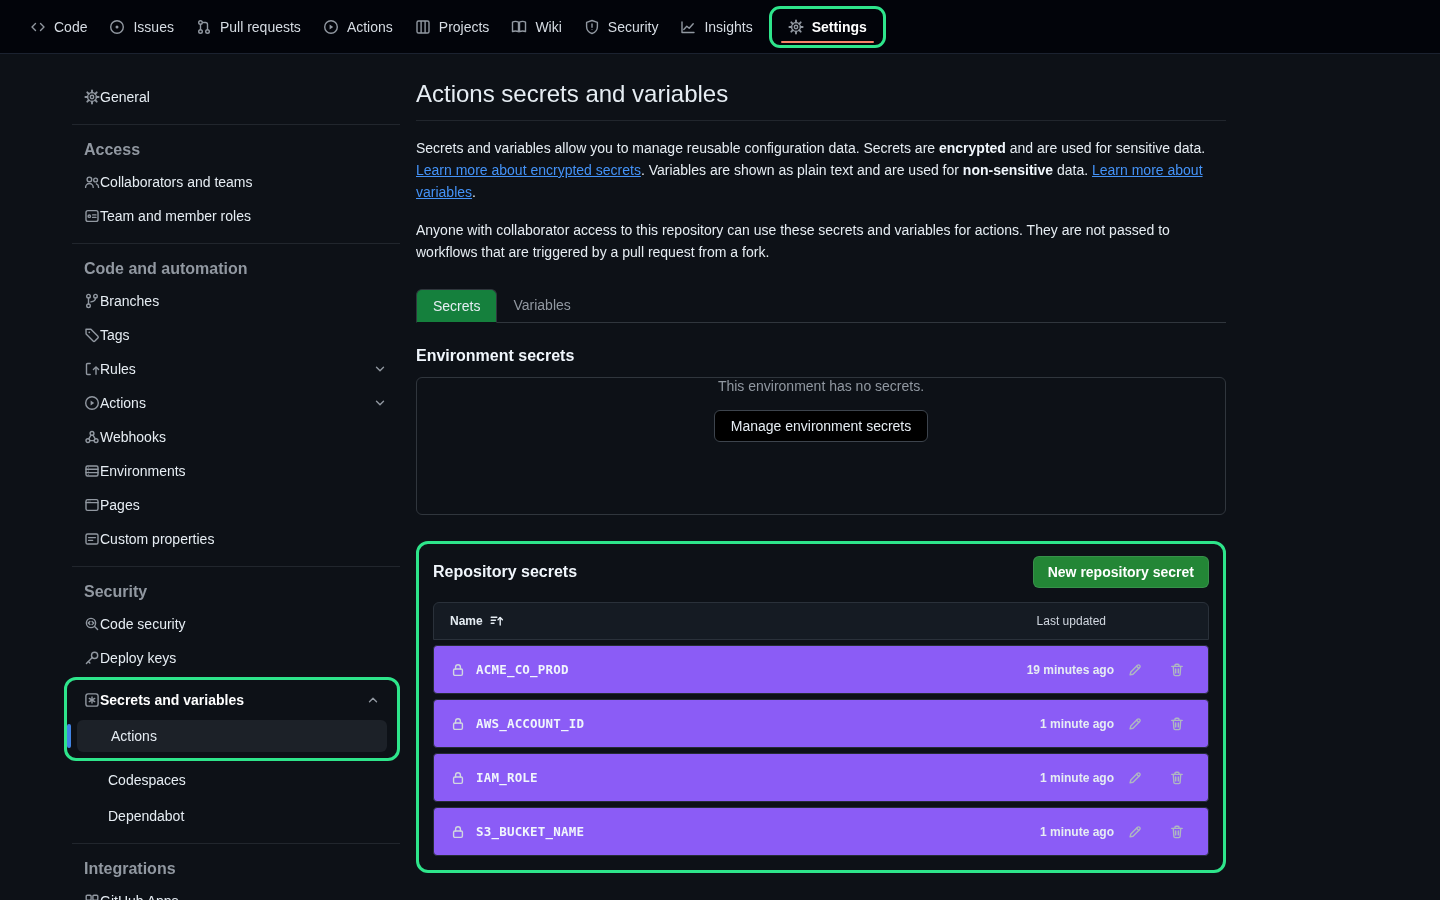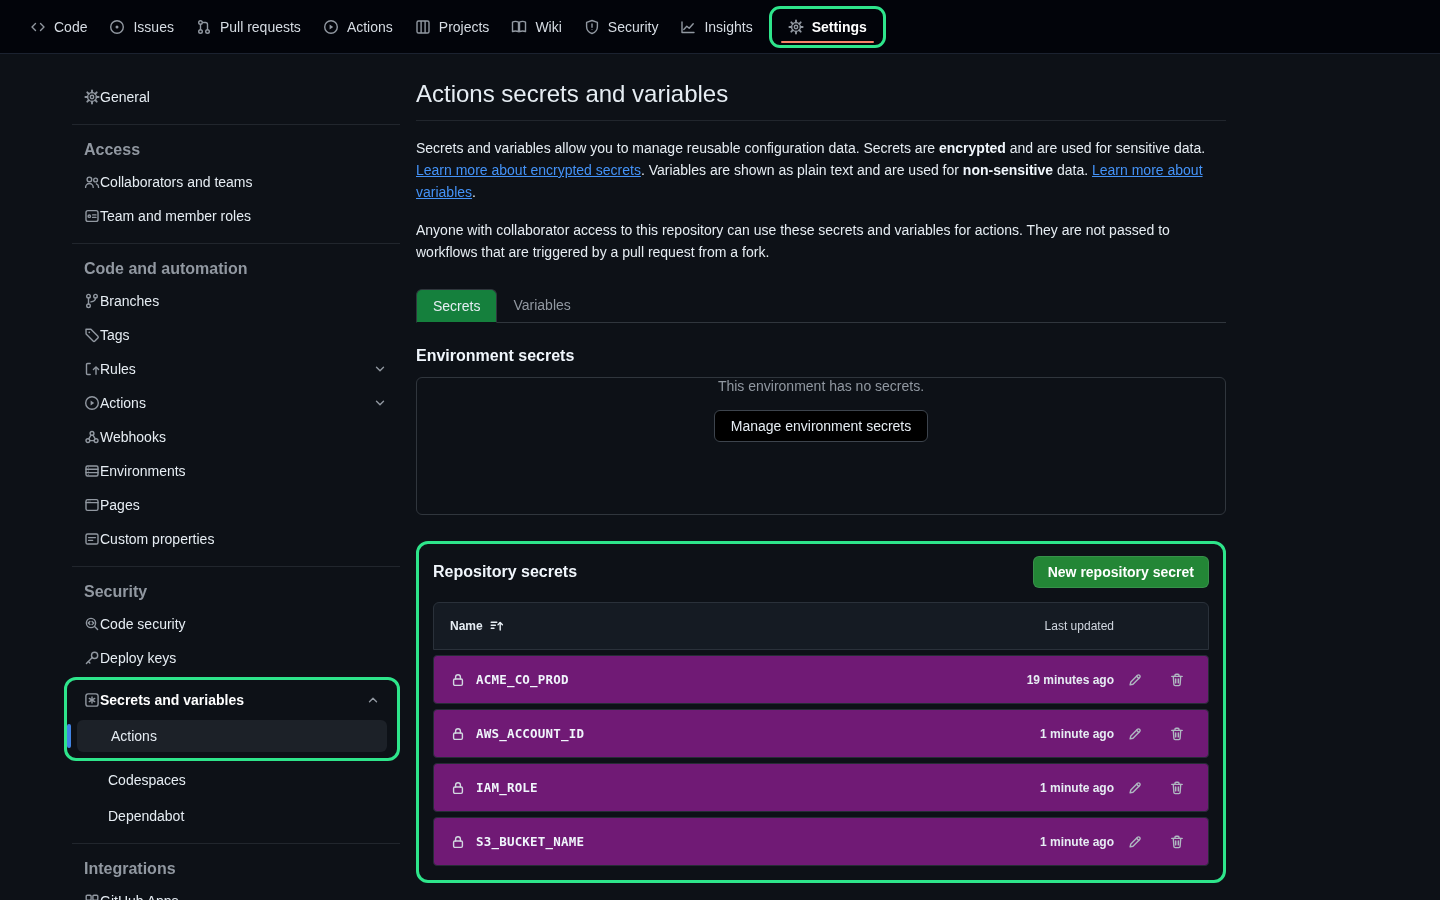--- a/index.html
+++ b/index.html
@@ -99,29 +99,29 @@
   }
   .repo-header { display:flex; align-items:center; justify-content:space-between; }
   .repo-header h2 { font-size:16px; font-weight:700; color:#f0f6fc; }
   .btn-primary {
     background:#238636; color:#ffffff; border:1px solid rgba(240,246,252,0.1);
     border-radius:6px; padding:7px 14px; font-size:14px; font-weight:700; cursor:pointer;
     font-family:"Liberation Sans", sans-serif;
   }
   .tbl-header {
     margin-top:14px; background:#151b23; border:1px solid #2a313a;
-    border-radius:6px 6px 0 0; height:48px; display:flex; align-items:center;
-    padding:0 10px 0 16px; font-size:12px; font-weight:700; color:#e6edf3;
+    border-radius:6px 6px 0 0; height:38px; display:flex; align-items:center;
+    padding:0 18px 0 16px; font-size:12px; font-weight:700; color:#e6edf3;
   }
   .sort-wrap { display:flex; align-items:center; gap:6px; cursor:pointer; }
   .flex-sp { flex:1; }
   .col-updated { width:140px; text-align:right; font-weight:500; color:#d1d7e0; }
   .icon-col-spacer { width:84px; }
   .secret-row {
-    background:#701a75; border:1px solid #262c36; border-radius:4px;
+    background:#8b5cf6; border:1px solid #262c36; border-radius:4px;
     margin-top:5px; height:49px; display:flex; align-items:center;
     padding:0 10px 0 16px;
   }
   .row-name { display:flex; align-items:center; flex:1; gap:10px; }
   .row-name .ico { color:#d1d7e0; display:flex; }
   .secret-name {
     font-family:"DejaVu Sans Mono", monospace; font-size:12.5px;
     font-weight:600; color:#f0f6fc; letter-spacing:0.2px;
   }
   .row-time { width:140px; text-align:right; font-size:12px; font-weight:700; color:#e6edf3; margin-right:0; }

